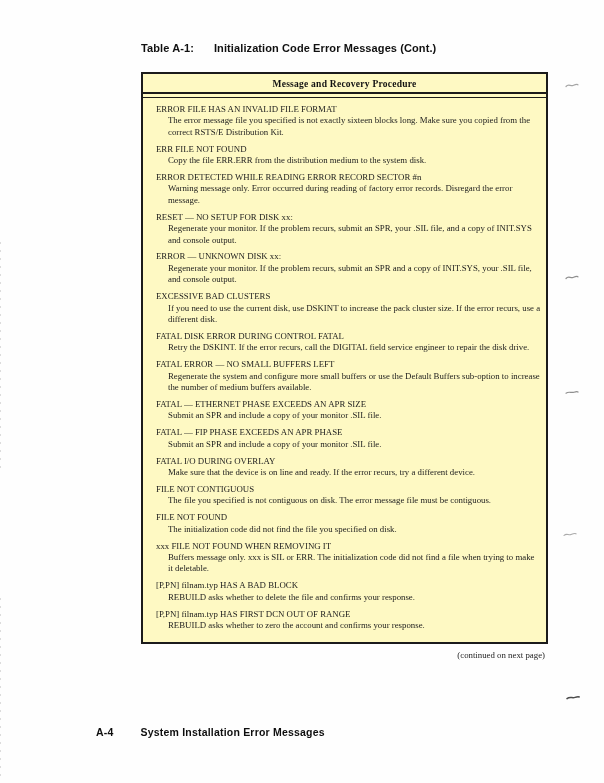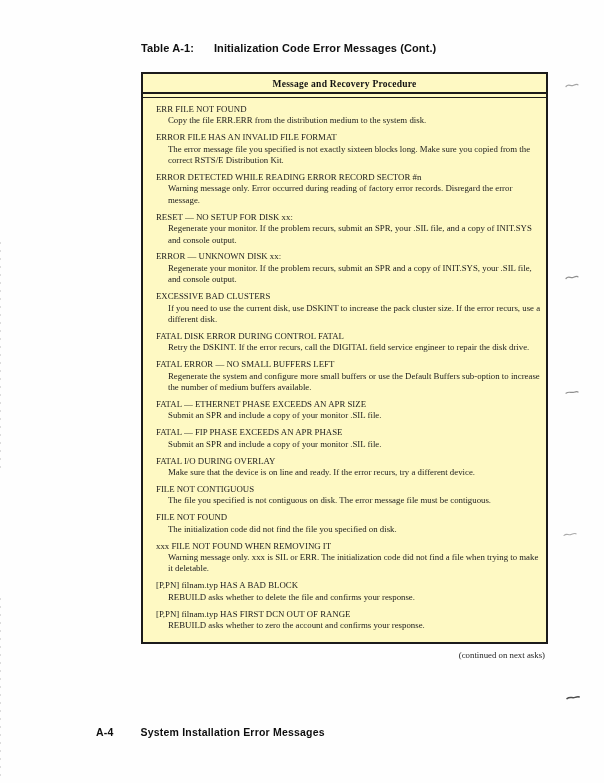--- a/index.html
+++ b/index.html
@@ -116,28 +116,28 @@
     <span class="cap-label">Table A-1:</span><span>Initialization Code Error Messages (Cont.)</span>
   </div>
 
   <div class="msg-table">
     <div class="thead">
       <span>Message and Recovery Procedure</span>
     </div>
     <div class="subrule"></div>
     <div class="tbody">
         <div class="entry">
+      <div class="msg">ERROR FILE HAS AN INVALID FILE FORMAT</div>
+      <div class="desc">The error message file you specified is not exactly sixteen blocks long. Make sure you copied from the correct RSTS/E Distribution Kit.</div>
+    </div>
+        <div class="entry">
       <div class="msg">ERR FILE NOT FOUND</div>
       <div class="desc">Copy the file ERR.ERR from the distribution medium to the system disk.</div>
     </div>
         <div class="entry">
-      <div class="msg">ERROR FILE HAS AN INVALID FILE FORMAT</div>
-      <div class="desc">The error message file you specified is not exactly sixteen blocks long. Make sure you copied from the correct RSTS/E Distribution Kit.</div>
-    </div>
-        <div class="entry">
       <div class="msg">ERROR DETECTED WHILE READING ERROR RECORD SECTOR #n</div>
       <div class="desc">Warning message only. Error occurred during reading of factory error records. Disregard the error message.</div>
     </div>
         <div class="entry">
       <div class="msg">RESET — NO SETUP FOR DISK xx:</div>
       <div class="desc">Regenerate your monitor. If the problem recurs, submit an SPR, your .SIL file, and a copy of INIT.SYS and console output.</div>
     </div>
         <div class="entry">
       <div class="msg">ERROR — UNKNOWN DISK xx:</div>
       <div class="desc">Regenerate your monitor. If the problem recurs, submit an SPR and a copy of INIT.SYS, your .SIL file, and console output.</div>
@@ -169,34 +169,34 @@
         <div class="entry">
       <div class="msg">FILE NOT CONTIGUOUS</div>
       <div class="desc">The file you specified is not contiguous on disk. The error message file must be contiguous.</div>
     </div>
         <div class="entry">
       <div class="msg">FILE NOT FOUND</div>
       <div class="desc">The initialization code did not find the file you specified on disk.</div>
     </div>
         <div class="entry">
       <div class="msg">xxx FILE NOT FOUND WHEN REMOVING IT</div>
-      <div class="desc">Warning message only. xxx is SIL or ERR. The initialization code did not find a file when trying to make it deletable.</div>
+      <div class="desc">Buffers message only. xxx is SIL or ERR. The initialization code did not find a file when trying to make it deletable.</div>
     </div>
         <div class="entry">
       <div class="msg">[P,PN] filnam.typ HAS A BAD BLOCK</div>
       <div class="desc">REBUILD asks whether to delete the file and confirms your response.</div>
     </div>
         <div class="entry">
       <div class="msg">[P,PN] filnam.typ HAS FIRST DCN OUT OF RANGE</div>
       <div class="desc">REBUILD asks whether to zero the account and confirms your response.</div>
     </div>
       </div>
   </div>
 
-  <div class="continued">(continued on next asks)</div>
+  <div class="continued">(continued on next page)</div>
 
   <div class="footer">
     <span>A-4</span>
     <span>System Installation Error Messages</span>
   </div>
 
   <span class="curl curl-1">
     <svg width="14" height="7" viewBox="0 0 14 7">
         <path d="M1 4.5 C3.5 1.5, 5.5 4.5, 8 3.5 S12.5 2.2, 13 2.8" stroke="currentColor" stroke-width="1.2" fill="none" stroke-linecap="round"></path>
       </svg>

